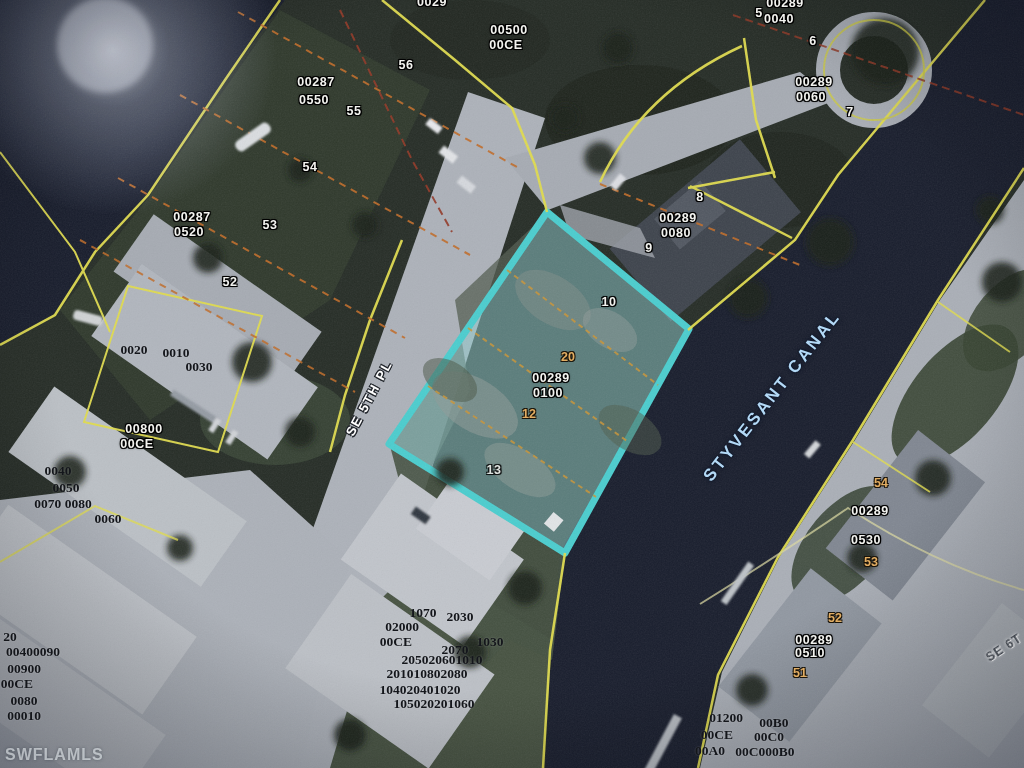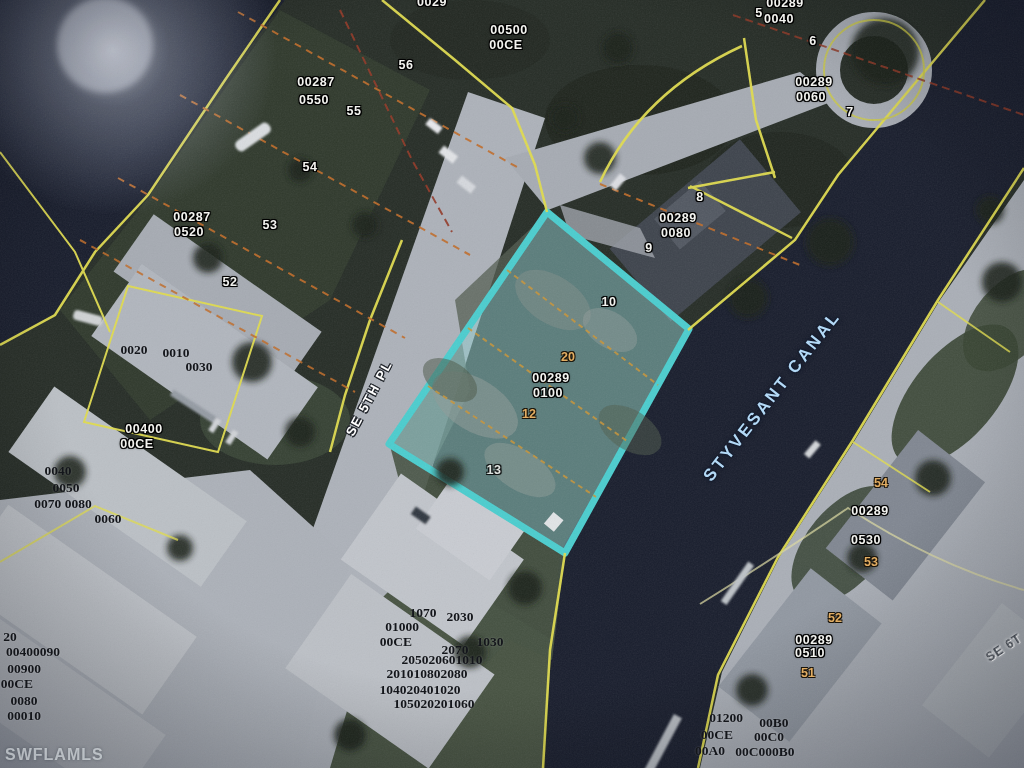--- a/index.html
+++ b/index.html
@@ -195,21 +195,21 @@
       <div class="lbl id" style="left: 506px; top: 45px;">00CE</div>
       <div class="lbl id" style="left: 406px; top: 65px;">56</div>
       <div class="lbl id" style="left: 316px; top: 82px;">00287</div>
       <div class="lbl id" style="left: 314px; top: 100px;">0550</div>
       <div class="lbl id" style="left: 354px; top: 111px;">55</div>
       <div class="lbl id" style="left: 310px; top: 167px;">54</div>
       <div class="lbl id" style="left: 192px; top: 217px;">00287</div>
       <div class="lbl id" style="left: 189px; top: 232px;">0520</div>
       <div class="lbl id" style="left: 270px; top: 225px;">53</div>
       <div class="lbl id" style="left: 230px; top: 282px;">52</div>
-      <div class="lbl id" style="left: 144px; top: 429px;">00400</div>
+      <div class="lbl id" style="left: 144px; top: 429px;">00800</div>
       <div class="lbl id" style="left: 137px; top: 444px;">00CE</div>
       <div class="lbl id" style="left: 759px; top: 13px;">5</div>
       <div class="lbl id" style="left: 785px; top: 3px;">00289</div>
       <div class="lbl id" style="left: 779px; top: 19px;">0040</div>
       <div class="lbl id" style="left: 813px; top: 41px;">6</div>
       <div class="lbl id" style="left: 814px; top: 82px;">00289</div>
       <div class="lbl id" style="left: 811px; top: 97px;">0060</div>
       <div class="lbl id" style="left: 850px; top: 112px;">7</div>
       <div class="lbl id" style="left: 700px; top: 197px;">8</div>
       <div class="lbl id" style="left: 678px; top: 218px;">00289</div>
@@ -221,31 +221,31 @@
       <div class="lbl id" style="left: 494px; top: 470px; opacity: 0.85;">13</div>
       <div class="lbl id" style="left: 870px; top: 511px;">00289</div>
       <div class="lbl id" style="left: 866px; top: 524px; margin-top: 16px;">0530</div>
       <div class="lbl id" style="left: 814px; top: 640px;">00289</div>
       <div class="lbl id" style="left: 810px; top: 653px;">0510</div>
       <div class="lbl or" style="left: 568px; top: 357px;">20</div>
       <div class="lbl or" style="left: 529px; top: 414px;">12</div>
       <div class="lbl or" style="left: 881px; top: 483px;">54</div>
       <div class="lbl or" style="left: 871px; top: 562px;">53</div>
       <div class="lbl or" style="left: 835px; top: 618px;">52</div>
-      <div class="lbl or" style="left: 800px; top: 673px; margin-left: 8px;">51</div>
+      <div class="lbl or" style="left: 800px; top: 673px;">51</div>
       <div class="lbl bk" style="left: 134px; top: 350px;">0020</div>
       <div class="lbl bk" style="left: 176px; top: 353px;">0010</div>
       <div class="lbl bk" style="left: 199px; top: 367px;">0030</div>
       <div class="lbl bk" style="left: 58px; top: 471px;">0040</div>
       <div class="lbl bk" style="left: 66px; top: 488px;">0050</div>
       <div class="lbl bk" style="left: 63px; top: 504px;">0070 0080</div>
       <div class="lbl bk" style="left: 108px; top: 519px;">0060</div>
       <div class="lbl bk" style="left: 423px; top: 613px;">1070</div>
       <div class="lbl bk" style="left: 460px; top: 617px;">2030</div>
-      <div class="lbl bk" style="left: 402px; top: 627px;">01000</div>
+      <div class="lbl bk" style="left: 402px; top: 627px;">02000</div>
       <div class="lbl bk" style="left: 455px; top: 634px; margin-top: 16px;">2070</div>
       <div class="lbl bk" style="left: 396px; top: 642px;">00CE</div>
       <div class="lbl bk" style="left: 490px; top: 642px; text-align: center;">1030</div>
       <div class="lbl bk" style="left: 434px; top: 660px; margin-left: 8px;">205020601010</div>
       <div class="lbl bk" style="left: 427px; top: 674px;">201010802080</div>
       <div class="lbl bk" style="left: 420px; top: 690px;">104020401020</div>
       <div class="lbl bk" style="left: 434px; top: 704px;">105020201060</div>
       <div class="lbl bk" style="left: 10px; top: 637px;">20</div>
       <div class="lbl bk" style="left: 33px; top: 652px;">00400090</div>
       <div class="lbl bk" style="left: 24px; top: 669px;">00900</div>

